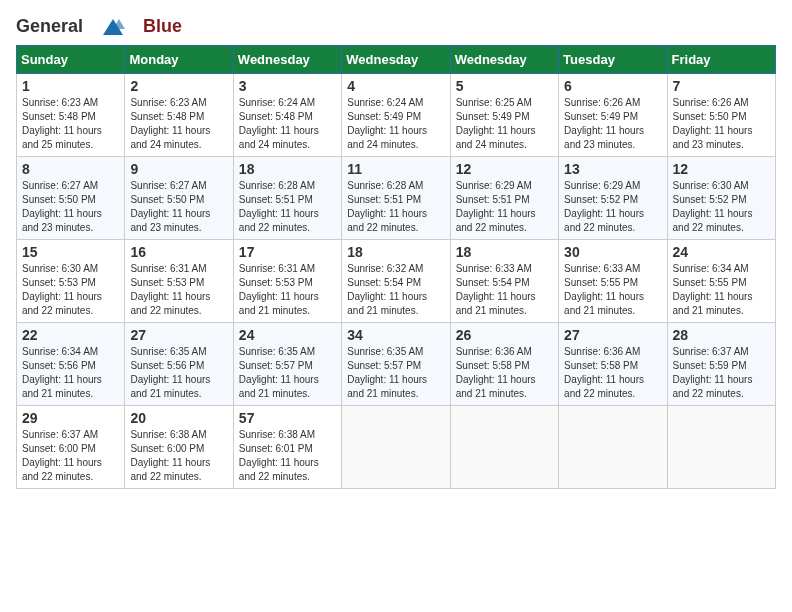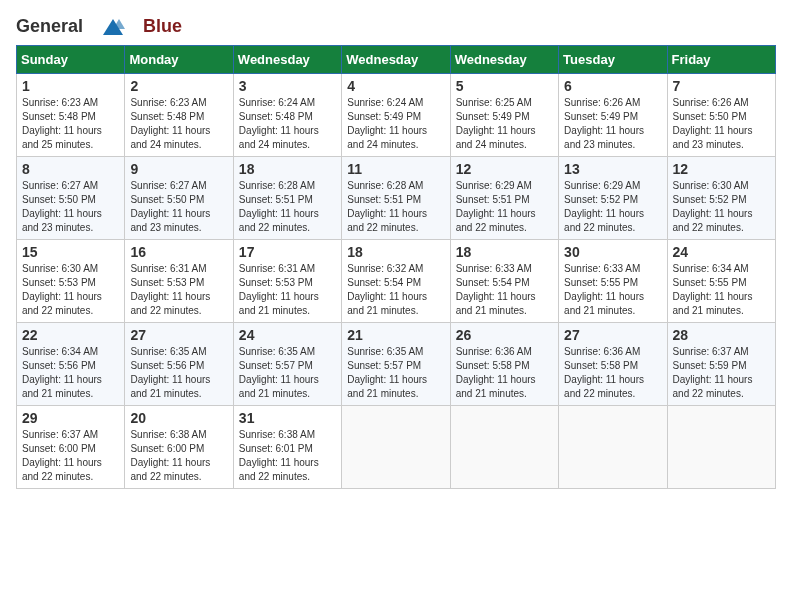--- a/index.html
+++ b/index.html
@@ -224,21 +224,21 @@
         </td>
         <td>
           <span class="day-number">27</span>
           <div class="day-info">Sunrise: 6:35 AM<br>Sunset: 5:56 PM<br>Daylight: 11 hours<br>and 21 minutes.</div>
         </td>
         <td>
           <span class="day-number">24</span>
           <div class="day-info">Sunrise: 6:35 AM<br>Sunset: 5:57 PM<br>Daylight: 11 hours<br>and 21 minutes.</div>
         </td>
         <td>
-          <span class="day-number">21</span>
+          <span class="day-number">34</span>
           <div class="day-info">Sunrise: 6:35 AM<br>Sunset: 5:57 PM<br>Daylight: 11 hours<br>and 21 minutes.</div>
         </td>
         <td>
           <span class="day-number">26</span>
           <div class="day-info">Sunrise: 6:36 AM<br>Sunset: 5:58 PM<br>Daylight: 11 hours<br>and 21 minutes.</div>
         </td>
         <td>
           <span class="day-number">27</span>
           <div class="day-info">Sunrise: 6:36 AM<br>Sunset: 5:58 PM<br>Daylight: 11 hours<br>and 22 minutes.</div>
         </td>
@@ -250,21 +250,21 @@
       <tr>
         <td>
           <span class="day-number">29</span>
           <div class="day-info">Sunrise: 6:37 AM<br>Sunset: 6:00 PM<br>Daylight: 11 hours<br>and 22 minutes.</div>
         </td>
         <td>
           <span class="day-number">20</span>
           <div class="day-info">Sunrise: 6:38 AM<br>Sunset: 6:00 PM<br>Daylight: 11 hours<br>and 22 minutes.</div>
         </td>
         <td>
-          <span class="day-number">31</span>
+          <span class="day-number">57</span>
           <div class="day-info">Sunrise: 6:38 AM<br>Sunset: 6:01 PM<br>Daylight: 11 hours<br>and 22 minutes.</div>
         </td>
         <td class="empty-cell"></td>
         <td class="empty-cell"></td>
         <td class="empty-cell"></td>
         <td class="empty-cell"></td>
       </tr>
     </tbody>
 </table>
 

